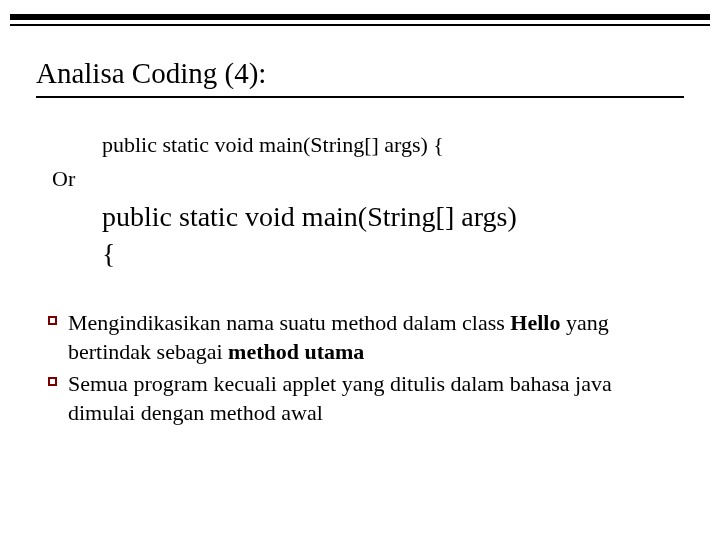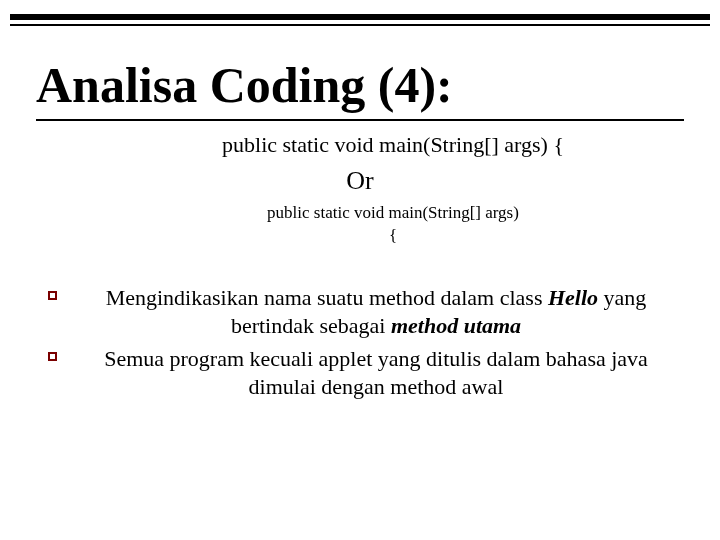--- a/index.html
+++ b/index.html
@@ -31,46 +31,45 @@
     left: 10px;
     right: 10px;
     height: 2px;
     background: #000;
   }
   .title {
     position: absolute;
     top: 58px;
     left: 36px;
     right: 36px;
-    font-size: 50px;
-    font-weight: 700;
+    font-size: 29px;
+    font-weight: 400;
     line-height: 1.1;
     padding-bottom: 6px;
     border-bottom: 2px solid #000;
   }
   .body {
     position: absolute;
     top: 130px;
     left: 36px;
     right: 36px;
-    text-align: center;
   }
   .code1 {
     margin-left: 66px;
     font-size: 22px;
     line-height: 1.35;
   }
   .or-label {
-    font-size: 26px;
+    font-size: 22px;
     margin-top: 6px;
-    margin-left: 0;
+    margin-left: 16px;
   }
   .code2 {
     margin-left: 66px;
-    font-size: 17px;
+    font-size: 28px;
     line-height: 1.35;
     margin-top: 6px;
   }
   .bullets {
     margin-top: 36px;
   }
   .bullet-row {
     display: flex;
     align-items: flex-start;
     margin-bottom: 4px;
@@ -86,21 +85,21 @@
     width: 9px;
     height: 9px;
     border: 2px solid #7a0000;
     box-sizing: border-box;
   }
   .bullet-text {
     flex: 1;
     font-size: 22px;
     line-height: 1.3;
   }
-  .bold { font-weight: bold; font-style: italic; }
+  .bold { font-weight: bold; }
 </style>
 </head>
 <body>
 
 <div class="slide">
   <div class="top-band"></div>
   <div class="top-thin"></div>
 
   <div class="title">Analisa Coding (4):</div>
 

